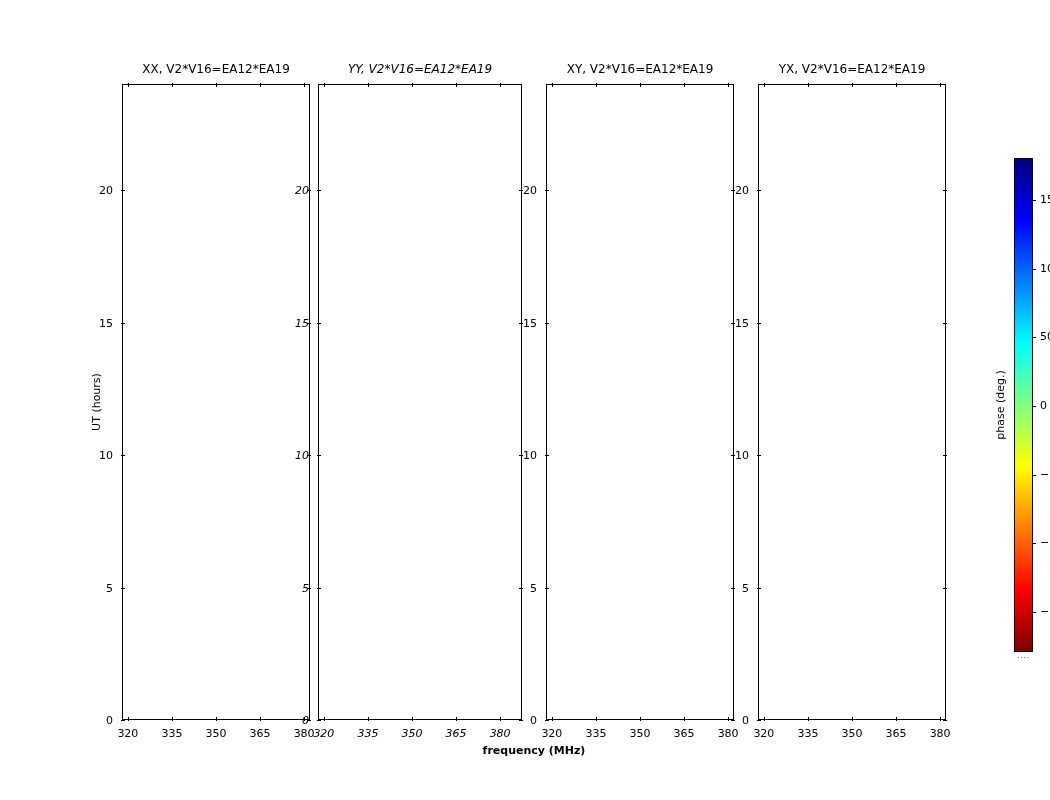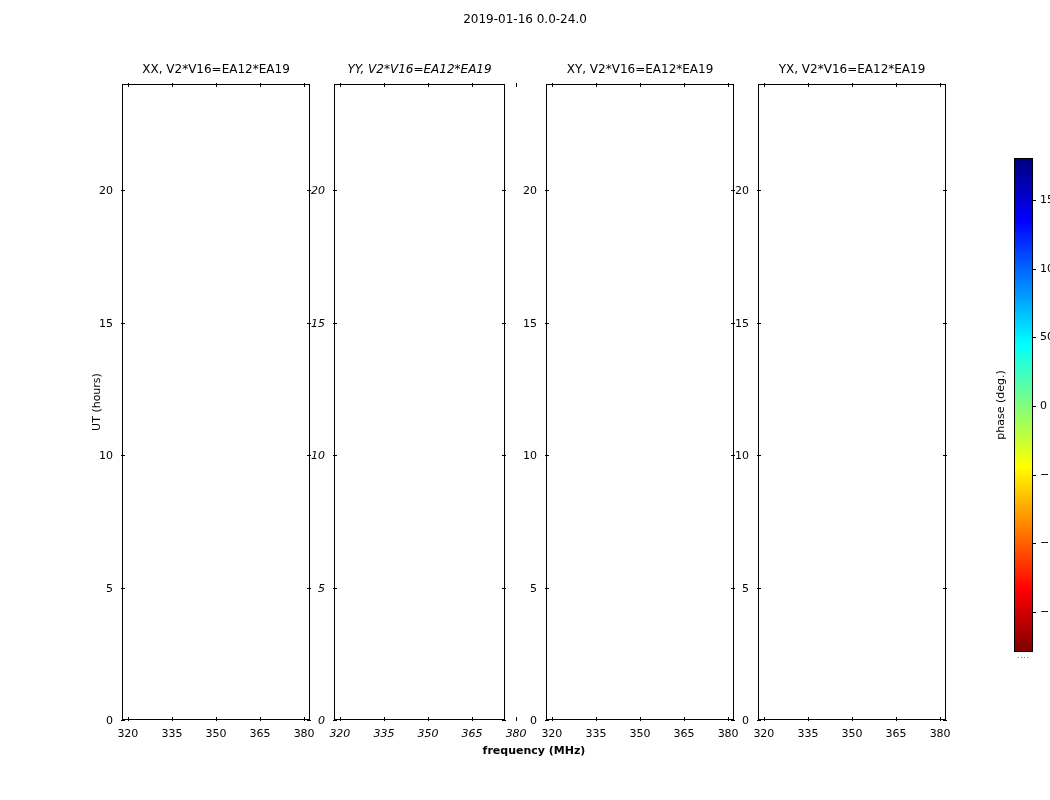--- a/index.html
+++ b/index.html
@@ -155,21 +155,20 @@
     text-align: center;
     line-height: 7px;
     letter-spacing: 1px;
   }
 </style>
 </head>
 <body>
 
 <div id="figure">
 
-  <div class="suptitle">2019-01-16 0.0-24.0</div>
 
   <div class="panel" id="panel-0" style="left:122px; width:188px;">
     <div class="panel-title">XX, V2*V16=EA12*EA19</div>
     <div class="axes-frame"></div>
   <div class="xtick" style="left: 5.875px;"></div>
       <div class="xtick-top" style="left: 5.875px;"></div>
       <div class="xticklabel" style="left: 5.875px;">320</div>
       <div class="xtick" style="left: 49.9375px;"></div>
       <div class="xtick-top" style="left: 49.9375px;"></div>
       <div class="xticklabel" style="left: 49.9375px;">335</div>
@@ -192,21 +191,21 @@
       <div class="ytick-right" style="top: 371px;"></div>
       <div class="yticklabel" style="top: 371px;">10</div>
       <div class="ytick" style="top: 238.5px;"></div>
       <div class="ytick-right" style="top: 238.5px;"></div>
       <div class="yticklabel" style="top: 238.5px;">15</div>
       <div class="ytick" style="top: 106px;"></div>
       <div class="ytick-right" style="top: 106px;"></div>
       <div class="yticklabel" style="top: 106px;">20</div>
     </div>
 
-  <div class="panel" id="panel-1" style="left:334px; width:171px;font-style:italic;">
+  <div class="panel" id="panel-1" style="left:318px; width:204px;font-style:italic;">
     <div class="panel-title">YY, V2*V16=EA12*EA19</div>
     <div class="axes-frame"></div>
   <div class="xtick" style="left: 5.875px;"></div>
       <div class="xtick-top" style="left: 5.875px;"></div>
       <div class="xticklabel" style="left: 5.875px;">320</div>
       <div class="xtick" style="left: 49.9375px;"></div>
       <div class="xtick-top" style="left: 49.9375px;"></div>
       <div class="xticklabel" style="left: 49.9375px;">335</div>
       <div class="xtick" style="left: 94px;"></div>
       <div class="xtick-top" style="left: 94px;"></div>

